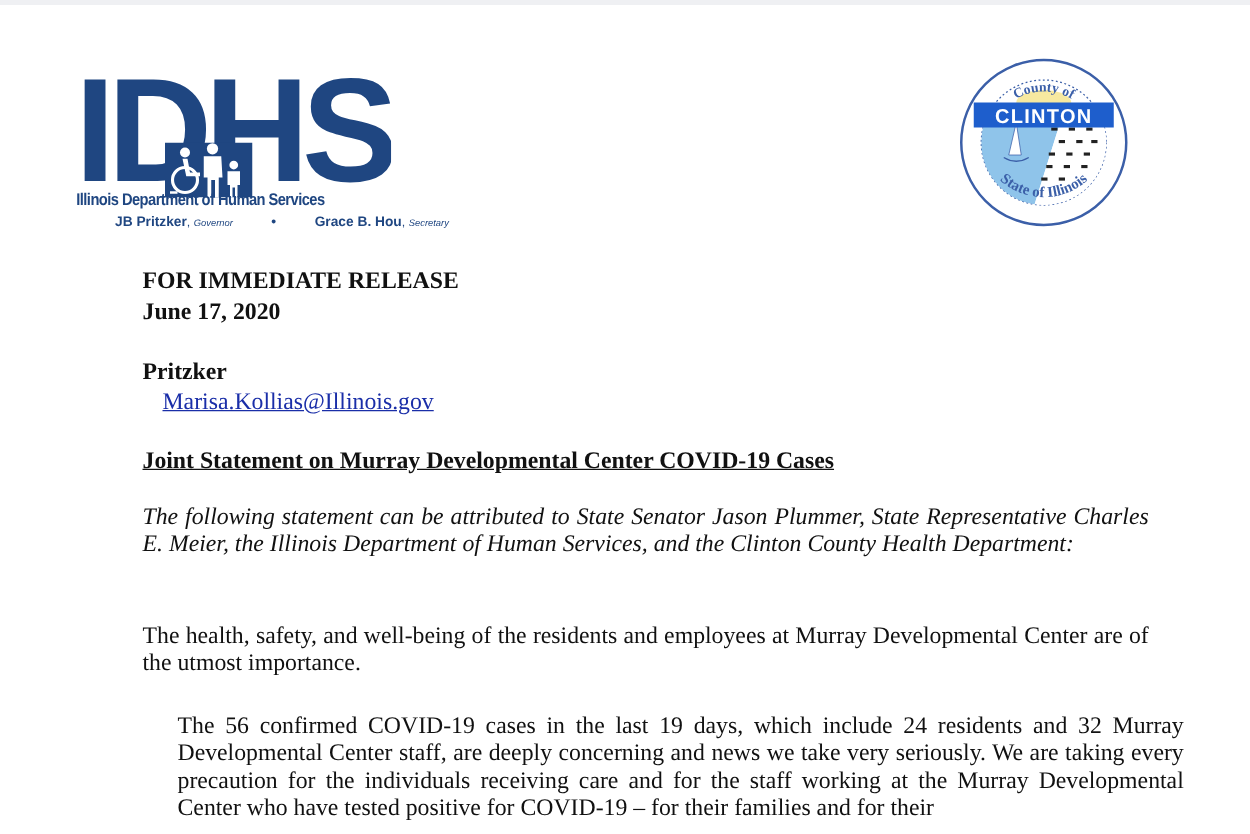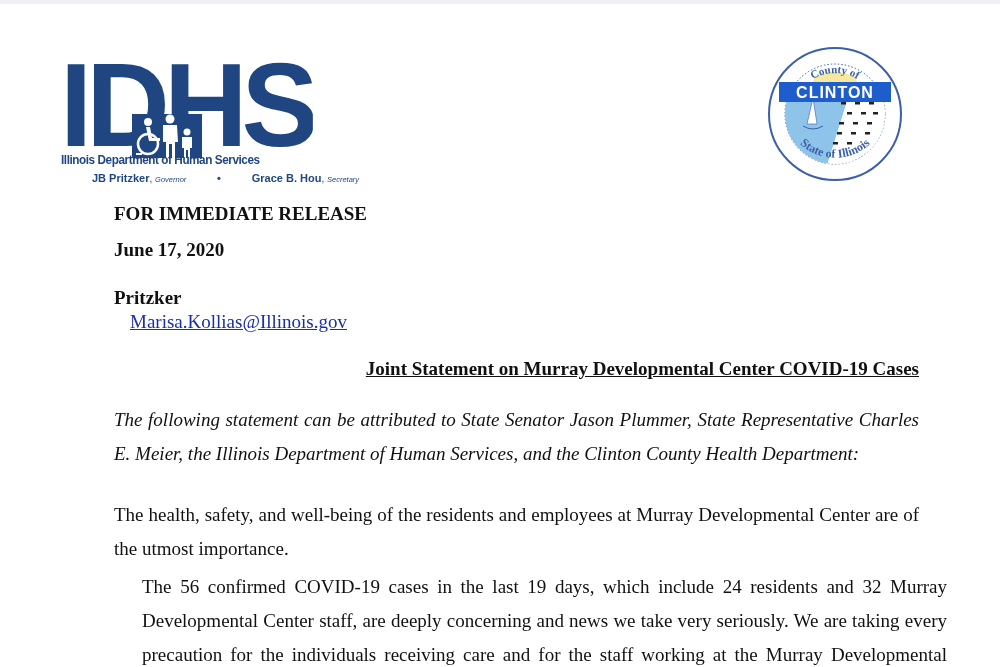--- a/index.html
+++ b/index.html
@@ -39,33 +39,33 @@
   }
   .idhs-officials b { font-size: 11px; margin-left: 28px; }
   .idhs-officials i { font-size: 7.5px; }
   
   .clinton-seal { position: absolute; left: 765px; top: 42px; width: 140px; height: 140px; }
 
   .doc { position: absolute; left: 114px; top: 0; width: 805px; }
   .release-label, .release-date, .contact-label {
     position: absolute; left: 0; font-weight: bold; font-size: 19px; white-space: nowrap;
   }
-  .release-label { top: 203px; }
+  .release-label { top: 214px; }
   .release-date { top: 239px; }
   .contact-label { top: 287px; }
   .contact-email {
     position: absolute; left: 16px; top: 311px; font-size: 19px; color: #1a2ea8;
     text-decoration: underline; white-space: nowrap;
   }
   .headline {
-    position: absolute; left: 0; width: 805px; top: 358px; text-align: right;
+    position: absolute; left: 0; width: 805px; top: 358px; text-align: left;
     font-weight: bold; font-size: 19px; text-decoration: underline; white-space: nowrap;
   }
   .para {
-    position: absolute; left: 0; width: 805px; font-size: 19px; line-height: 34px;
+    position: absolute; left: 0; width: 805px; font-size: 19px; line-height: 22px;
     text-align: justify; margin: 0;
   }
   .para.intro { top: 403px; font-style: italic; }
   .para.p1 { top: 498px; }
   .para.p2 { top: 570px; margin-left: 28px; }
 </style>
 </head>
 <body>
 
 <div class="topbar"></div>

